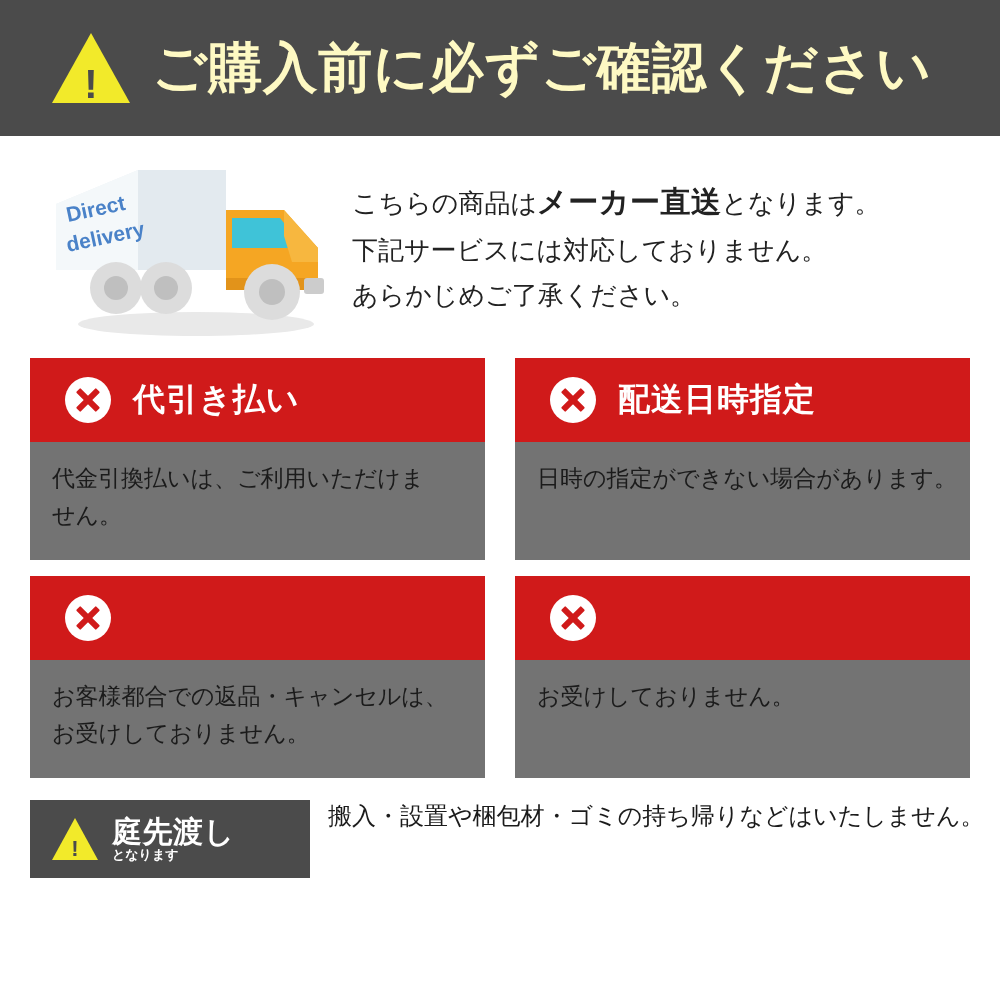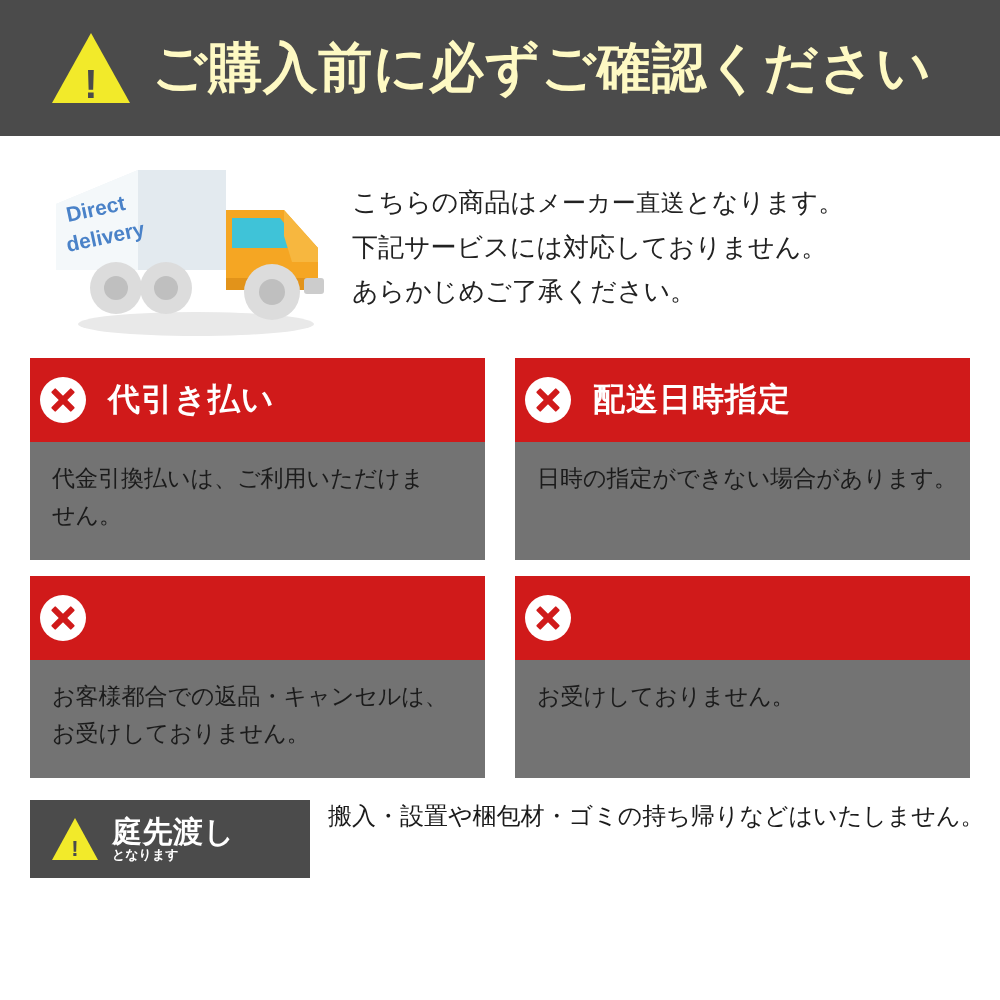--- a/index.html
+++ b/index.html
@@ -88,42 +88,42 @@
   }
   .truck svg { display: block; }
 
   .intro-text {
     font-size: 26px;
     color: #222222;
     line-height: 1.72;
     margin-left: 16px;
   }
   .intro-text .strong {
-    font-weight: normal;
-    font-size: 24px;
+    font-weight: bold;
+    font-size: 30px;
     letter-spacing: 0.5px;
   }
   .intro-line { white-space: nowrap; }
 
   
   .cards {
     display: flex;
     flex-wrap: wrap;
     justify-content: space-between;
   }
   .card {
     width: 455px;
     margin-bottom: 16px;
   }
   .card-head {
     background: #d01a1a;
     height: 84px;
     display: flex;
     align-items: center;
-    padding-left: 10px;
+    padding-left: 35px;
     box-sizing: border-box;
   }
   .x-circle {
     width: 46px;
     height: 46px;
     border-radius: 50%;
     background: #ffffff;
     position: relative;
     flex: 0 0 auto;
     margin-right: 22px;

